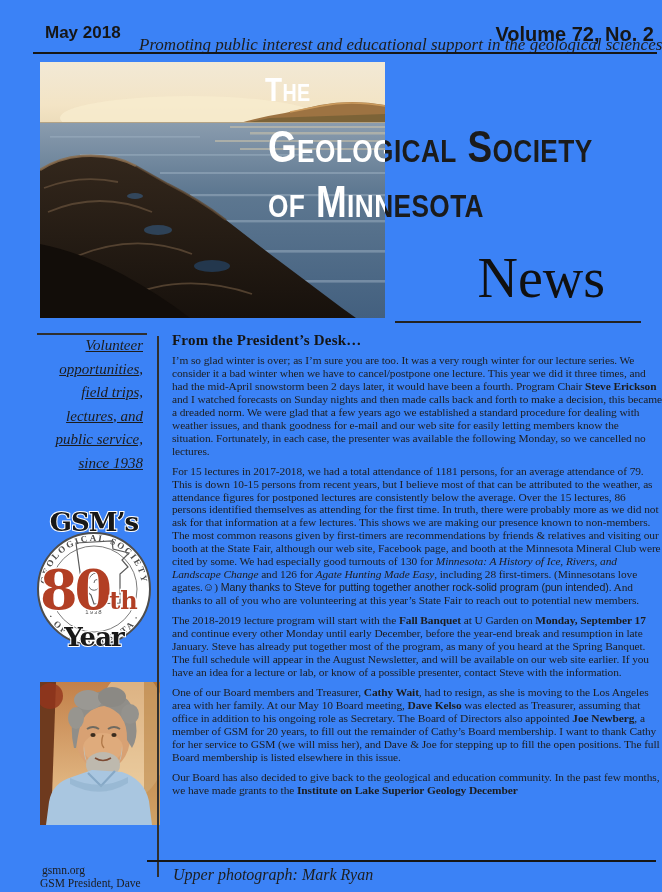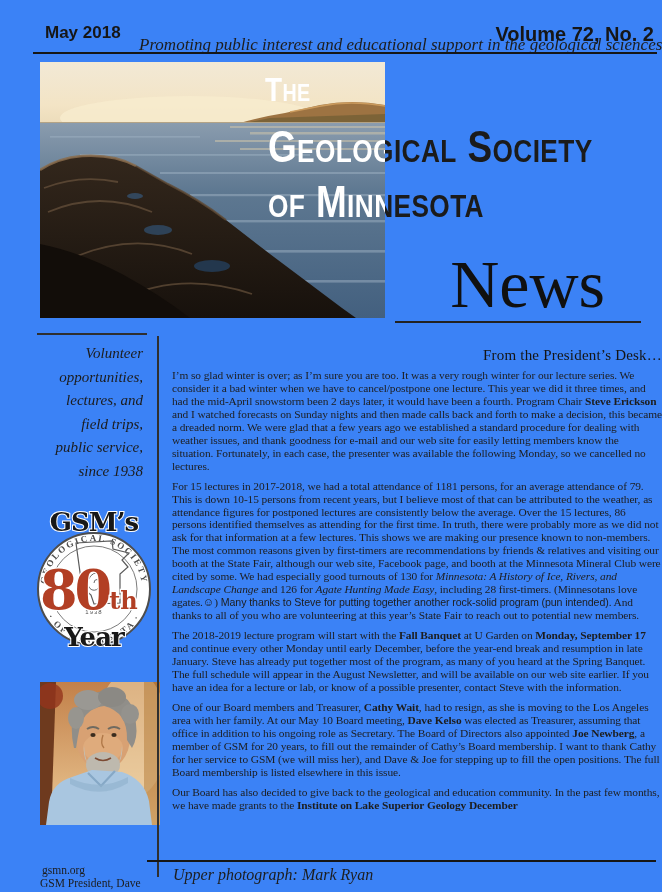--- a/index.html
+++ b/index.html
@@ -19,39 +19,39 @@
     position:absolute;font-family:"Liberation Sans","DejaVu Sans",sans-serif;
     font-weight:700;font-variant:small-caps;letter-spacing:.5px;line-height:1;
     transform:scaleX(.82);transform-origin:0 0;white-space:nowrap;color:#1b1b1b;
   }
   .t1{left:225px;top:10px;font-size:34px;}
   .t2{left:228px;top:62px;font-size:45px;}
   .t3{left:228px;top:117px;font-size:45px;}
   .mtitle.white{color:#ffffff;}
   .photo{position:absolute;left:0;top:0;width:345px;height:256px;overflow:hidden;}
   .photo svg{position:absolute;left:0;top:0;}
-  .news{position:absolute;top:188px;right:50px;font-family:"Liberation Serif",serif;font-size:68px;line-height:1;color:#101010;}
+  .news{position:absolute;top:188px;right:50px;font-family:"Liberation Serif",serif;font-size:56px;line-height:1;color:#101010;}
   .news-rule{position:absolute;left:355px;top:259px;width:246px;height:1.6px;background:#222;}
   
   .sidebar-rule{position:absolute;left:37px;top:333px;width:110px;height:1.6px;background:#2f2f2f;}
-  .mission{position:absolute;left:30px;top:342px;width:113px;text-align:right;font-style:italic;font-size:15px;line-height:23.5px;color:#1c1c1c;}
+  .mission{position:absolute;left:30px;top:334px;width:113px;text-align:right;font-style:italic;font-size:15px;line-height:23.5px;color:#1c1c1c;text-decoration:underline;}
   .anniversary{position:absolute;left:32px;top:503px;width:130px;height:150px;}
   .president-photo{position:absolute;left:40px;top:682px;width:120px;height:143px;}
   .caption{position:absolute;left:40px;top:829px;width:118px;font-size:11.5px;line-height:18px;color:#1c1c1c;margin-top:45px;}
   .website{position:absolute;left:42px;top:864px;font-size:11.5px;color:#1c1c1c;}
   .vdivider{position:absolute;left:157px;top:336px;width:1.5px;height:541px;background:#2f2f2f;}
   
   .ring{font-family:"Liberation Serif",serif;font-size:9px;font-weight:bold;letter-spacing:2px;fill:#4d4d4d;}
   .gsmword{font-family:"DejaVu Serif",serif;font-weight:bold;font-size:26px;fill:#181818;stroke:#fff;stroke-width:2px;paint-order:stroke;letter-spacing:-1px;}
   .eighty{font-family:"DejaVu Serif",serif;font-weight:bold;font-size:54px;fill:var(--accent,#b23f24);stroke:#fff;stroke-width:2.5px;paint-order:stroke;letter-spacing:-3px;}
   .eighty .suf{font-size:24px;letter-spacing:0;}
   .sealyear{font-family:"Liberation Sans",sans-serif;font-size:6px;letter-spacing:1px;fill:#4d4d4d;}
   
   .article{position:absolute;left:172px;top:331px;width:490px;}
-  .article h2{margin:16px 0 5px 0;font-size:15px;font-weight:400;color:#151515;letter-spacing:.2px;text-align:right;}
+  .article h2{margin:1px 0 5px 0;font-size:15px;font-weight:700;color:#151515;letter-spacing:.2px;}
   .article p{margin:0 0 7px 0;font-size:11.4px;line-height:12.95px;letter-spacing:-.08px;color:#1d1d1d;text-align:left;}
   .r-b{font-weight:700;}
   .r-i{font-style:italic;}
   .r-sans{font-family:"Liberation Sans",sans-serif;font-size:10.6px;}
   
   .footer-rule{position:absolute;left:147px;top:860px;width:509px;height:2px;background:#161616;}
   .credit{position:absolute;left:173px;top:866px;font-style:italic;font-size:16px;color:#1d1d1d;}
 </style>
 </head>
 <body>
@@ -130,22 +130,22 @@
     </div>
 
     <div class="news">News</div>
     <div class="news-rule"></div>
   </div>
 
   <div class="sidebar-rule"></div>
   <div class="mission">
       <div>Volunteer</div>
       <div>opportunities,</div>
+      <div>field trips,</div>
       <div>lectures, and</div>
-      <div>field trips,</div>
       <div>public service,</div>
       <div>since 1938</div>
     </div>
 
   <div class="anniversary">
     <svg width="130" height="150" viewBox="0 0 130 150">
       <defs>
         <path id="arcT" d="M 14,86 A 48,48 0 1 1 110,86" fill="none"></path>
         <path id="arcB" d="M 8,86 A 54,54 0 0 0 116,86" fill="none"></path>
       </defs>

